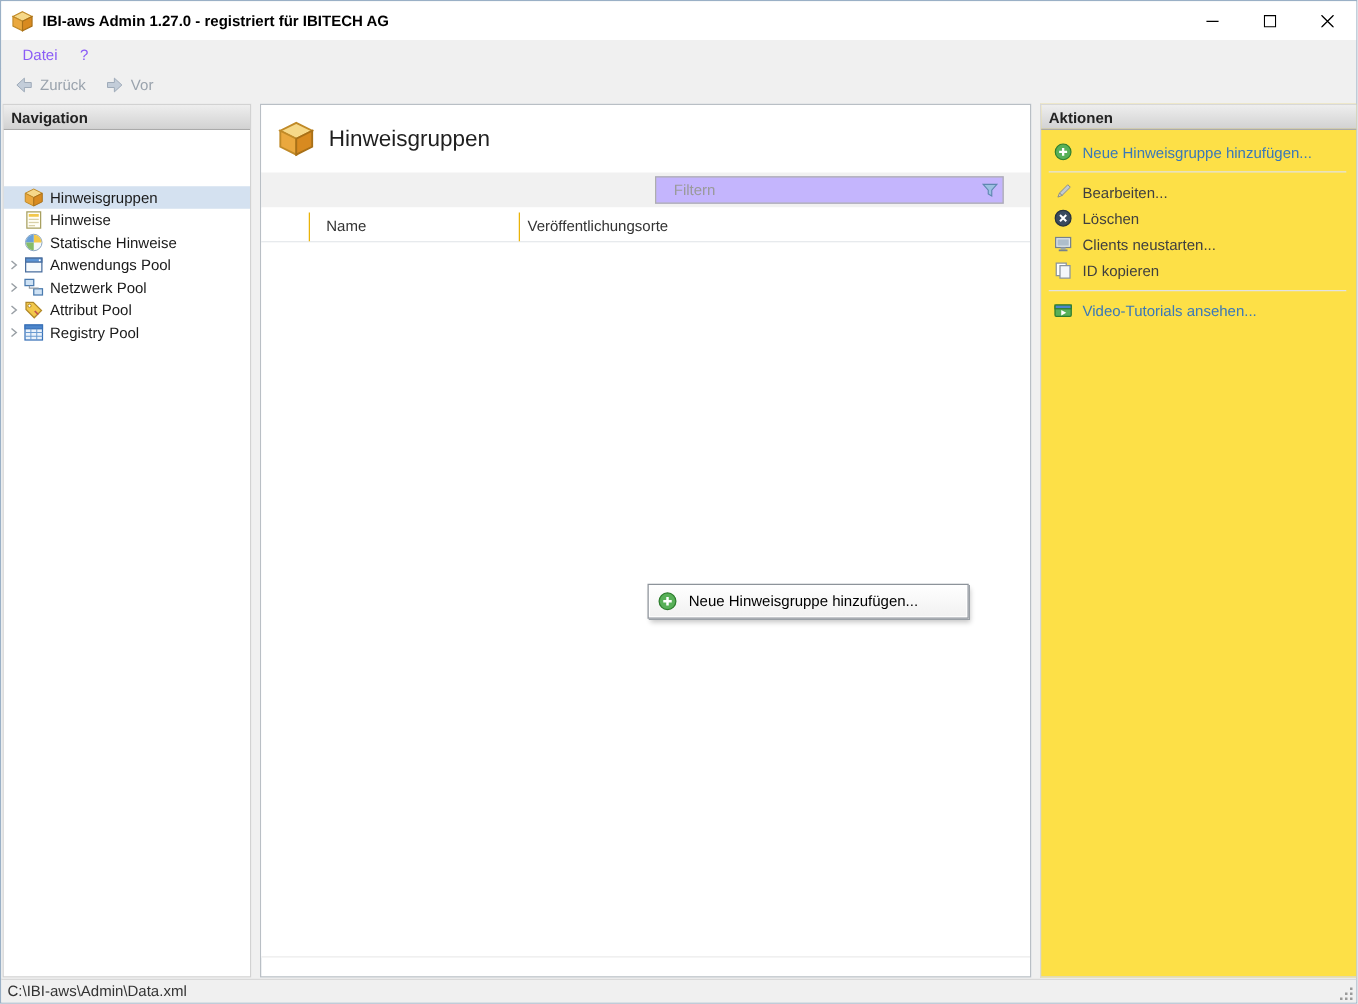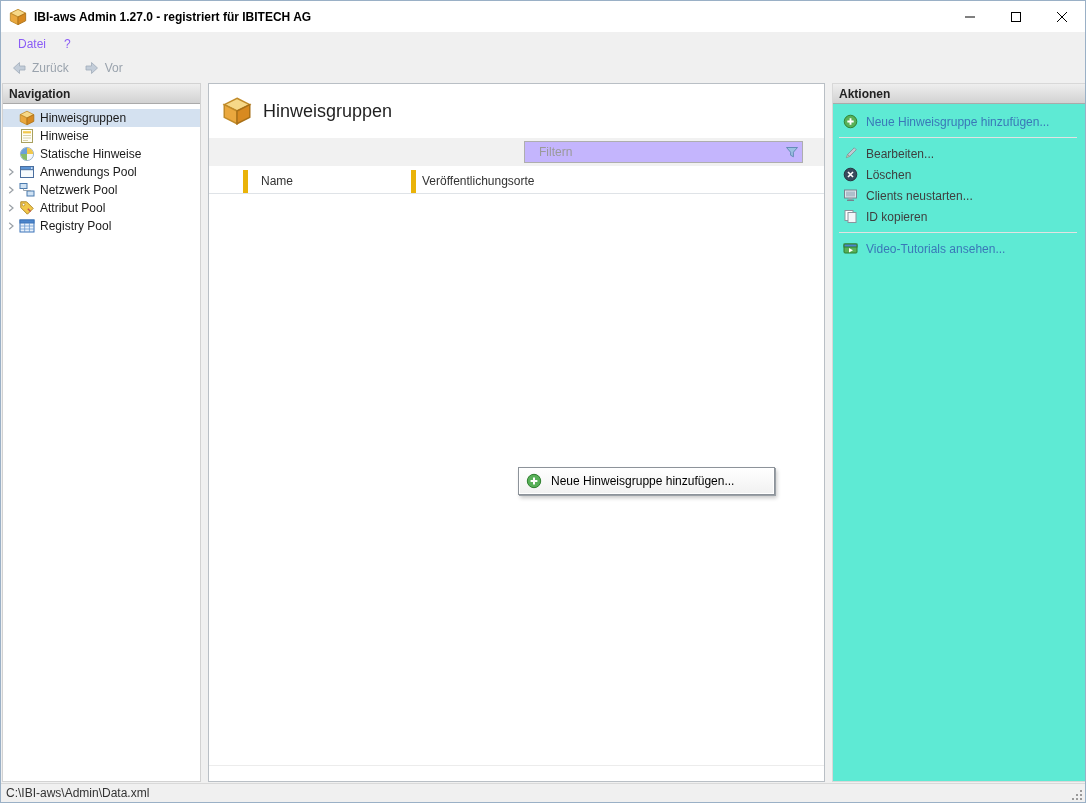--- a/index.html
+++ b/index.html
@@ -23,50 +23,50 @@
   .toolbar { height:26px; background:#f0f0f0; display:flex; align-items:center; padding-left:6px; gap:2px; }
   .tool-btn { display:flex; align-items:center; gap:5px; padding:2px 9px 2px 4px; color:#9aa3ad; }
   .tool-btn .ticon { display:flex; }
 
   
   .content { position:absolute; top:80px; bottom:19px; left:0; right:0; background:#f0f0f0; }
 
   .panel-header { height:20px; line-height:20px; background:linear-gradient(#eeeeee,#d2d2d2); border-bottom:1px solid #aaaaaa; font-weight:bold; font-size:12px; color:#222; padding-left:6px; }
 
   
-  .nav-panel { position:absolute; left:1px; top:2px; width:199px; bottom:1px; background:#ffffff; border:1px solid #d2d2d2; display:flex; flex-direction:column; }
+  .nav-panel { position:absolute; left:1px; top:2px; width:199px; bottom:1px; background:#ffffff; border:1px solid #d2d2d2; display:flex; flex-direction:column;gap:40px; }
   .nav-list { list-style:none; padding-top:5px; }
   .nav-item { height:18px; display:flex; align-items:center; cursor:default; }
   .nav-item.selected { background:#d4e1f0; }
   .nav-chev { width:16px; flex:none; display:flex; justify-content:center; align-items:center; }
   .nav-icon { width:16px; height:16px; flex:none; display:flex; margin-right:5px; }
   .nav-label { white-space:nowrap; color:#1a1a1a; }
 
   
   .main-panel { position:absolute; left:207px; top:2px; width:617px; bottom:1px; background:#ffffff; border:1px solid #b9bfc5; display:flex; flex-direction:column; }
   .main-header { height:54px; display:flex; align-items:center; padding-left:13px; gap:11px; background:#fff; }
   .main-title { font-size:18px; color:#1f1f1f; }
   .filter-row { height:28px; background:#f1f1f1; display:flex; align-items:center; }
   .filter-box { position:relative; margin-left:auto; margin-right:21px; width:279px; height:22px; }
   .filter-input { width:100%; height:100%; border:1px solid #aeaeae; background:#c4b5fd; font-family:"Liberation Sans",sans-serif; font-size:12px; padding:0 24px 0 14px; color:#333; outline:none; }
   .filter-input::placeholder { color:#9a9a9a; }
   .funnel { position:absolute; right:4px; top:4px; display:flex; }
   .table-gap { height:4px; background:#fff; }
   .table-header { height:24px; display:flex; border-bottom:1px solid #dfe3e7; background:#fff; }
-  .th { line-height:23px; color:#333; border-right:5px solid #eab308; white-space:nowrap; overflow:hidden; }
+  .th { line-height:23px; color:#333; border-right:1px solid #eab308; white-space:nowrap; overflow:hidden; }
   .th-spacer { width:39px; flex:none; }
   .th-name { width:168px; flex:none; padding-left:13px; }
   .th-pub { flex:1; padding-left:6px; border-right:none; }
   .table-body { flex:1; background:#fff; margin-bottom:15px; border-bottom:1px solid #ececec; }
 
   .new-overlay-button { position:absolute; left:309px; top:383px; width:257px; height:28px; display:flex; align-items:center; gap:9px; padding-left:7px; background:linear-gradient(#ffffff,#f1f1f1); border:1px solid #8d939a; box-shadow:1px 1px 0 #9aa0a6, 2px 3px 4px rgba(0,0,0,0.22), inset 0 0 0 1px #ffffff; cursor:default; }
   .new-overlay-button .nob-label { color:#000; }
 
   
-  .actions-panel { position:absolute; left:831px; top:2px; right:0px; bottom:1px; background:#5eead4; border:1px solid #d8d8d8; border-right:none; display:flex; flex-direction:column; }
+  .actions-panel { position:absolute; left:831px; top:2px; right:0px; bottom:1px; background:#fde047; border:1px solid #d8d8d8; border-right:none; display:flex; flex-direction:column; }
   .actions-list { padding-top:7px; }
   .action-item { height:21px; display:flex; align-items:center; gap:8px; padding-left:10px; cursor:default; }
   .action-item .a-icon { width:15px; height:15px; flex:none; display:flex; }
   .action-item .a-label { white-space:nowrap; }
   .action-item.link .a-label { color:#3a78b8; }
   .action-item.normal .a-label { color:#3f3f3f; }
   .action-sep { border-top:1px solid #e2e2e2; margin:5px 8px 5px 6px; }
 
   
   .statusbar { position:absolute; left:0; right:0; bottom:0; height:19px; background:#f0f0f0; border-top:1px solid #d9d9d9; display:flex; align-items:center; padding-left:5px; color:#333; }

